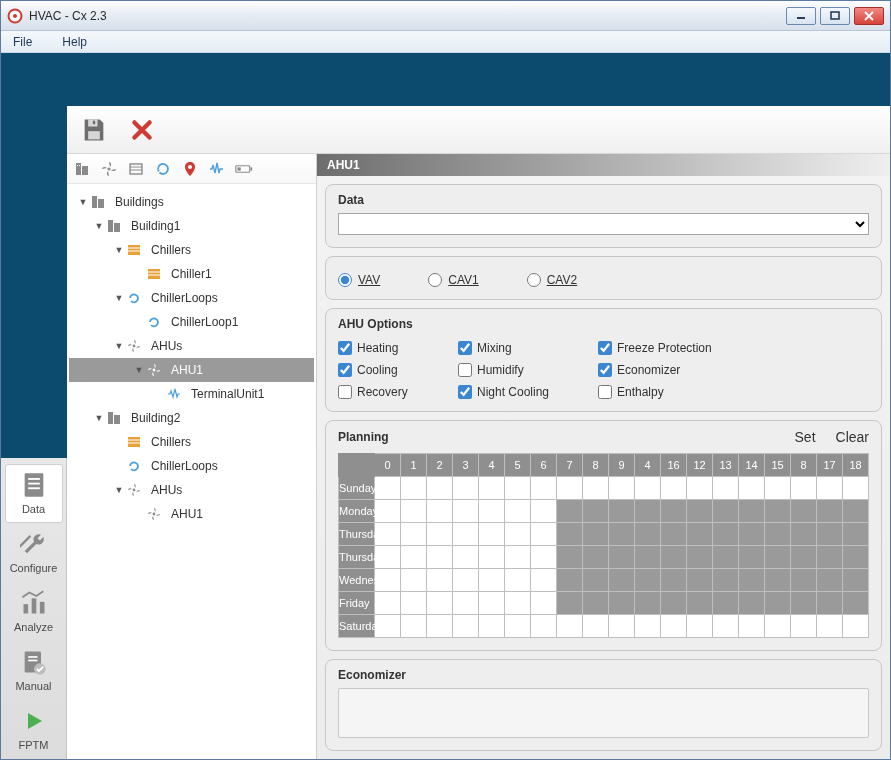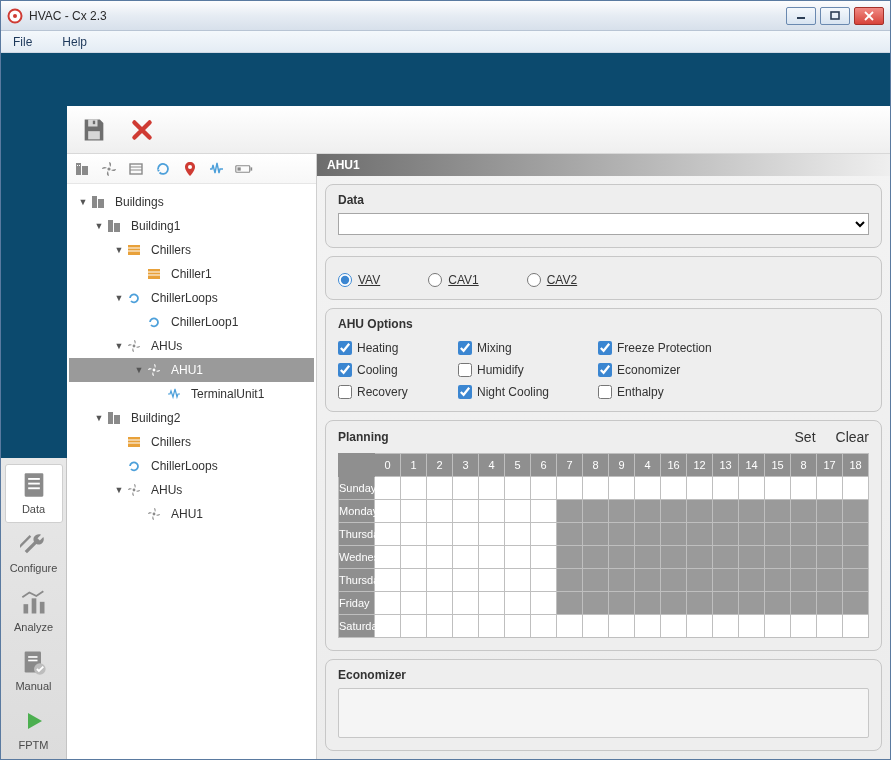--- a/index.html
+++ b/index.html
@@ -536,43 +536,43 @@
                       <td class="cell on"></td>
                       <td class="cell on"></td>
                       <td class="cell on"></td>
                       <td class="cell on"></td>
                       <td class="cell on"></td>
                       <td class="cell on"></td>
                       <td class="cell on"></td>
                       <td class="cell on"></td>
                     </tr>
                     <tr>
+                      <th class="day">Thursday</th>
+                      <td class="cell"></td>
+                      <td class="cell"></td>
+                      <td class="cell"></td>
+                      <td class="cell"></td>
+                      <td class="cell"></td>
+                      <td class="cell"></td>
+                      <td class="cell"></td>
+                      <td class="cell on"></td>
+                      <td class="cell on"></td>
+                      <td class="cell on"></td>
+                      <td class="cell on"></td>
+                      <td class="cell on"></td>
+                      <td class="cell on"></td>
+                      <td class="cell on"></td>
+                      <td class="cell on"></td>
+                      <td class="cell on"></td>
+                      <td class="cell on"></td>
+                      <td class="cell on"></td>
+                      <td class="cell on"></td>
+                    </tr>
+                    <tr>
                       <th class="day">Wednesday</th>
-                      <td class="cell"></td>
-                      <td class="cell"></td>
-                      <td class="cell"></td>
-                      <td class="cell"></td>
-                      <td class="cell"></td>
-                      <td class="cell"></td>
-                      <td class="cell"></td>
-                      <td class="cell on"></td>
-                      <td class="cell on"></td>
-                      <td class="cell on"></td>
-                      <td class="cell on"></td>
-                      <td class="cell on"></td>
-                      <td class="cell on"></td>
-                      <td class="cell on"></td>
-                      <td class="cell on"></td>
-                      <td class="cell on"></td>
-                      <td class="cell on"></td>
-                      <td class="cell on"></td>
-                      <td class="cell on"></td>
-                    </tr>
-                    <tr>
-                      <th class="day">Thursday</th>
                       <td class="cell"></td>
                       <td class="cell"></td>
                       <td class="cell"></td>
                       <td class="cell"></td>
                       <td class="cell"></td>
                       <td class="cell"></td>
                       <td class="cell"></td>
                       <td class="cell on"></td>
                       <td class="cell on"></td>
                       <td class="cell on"></td>

